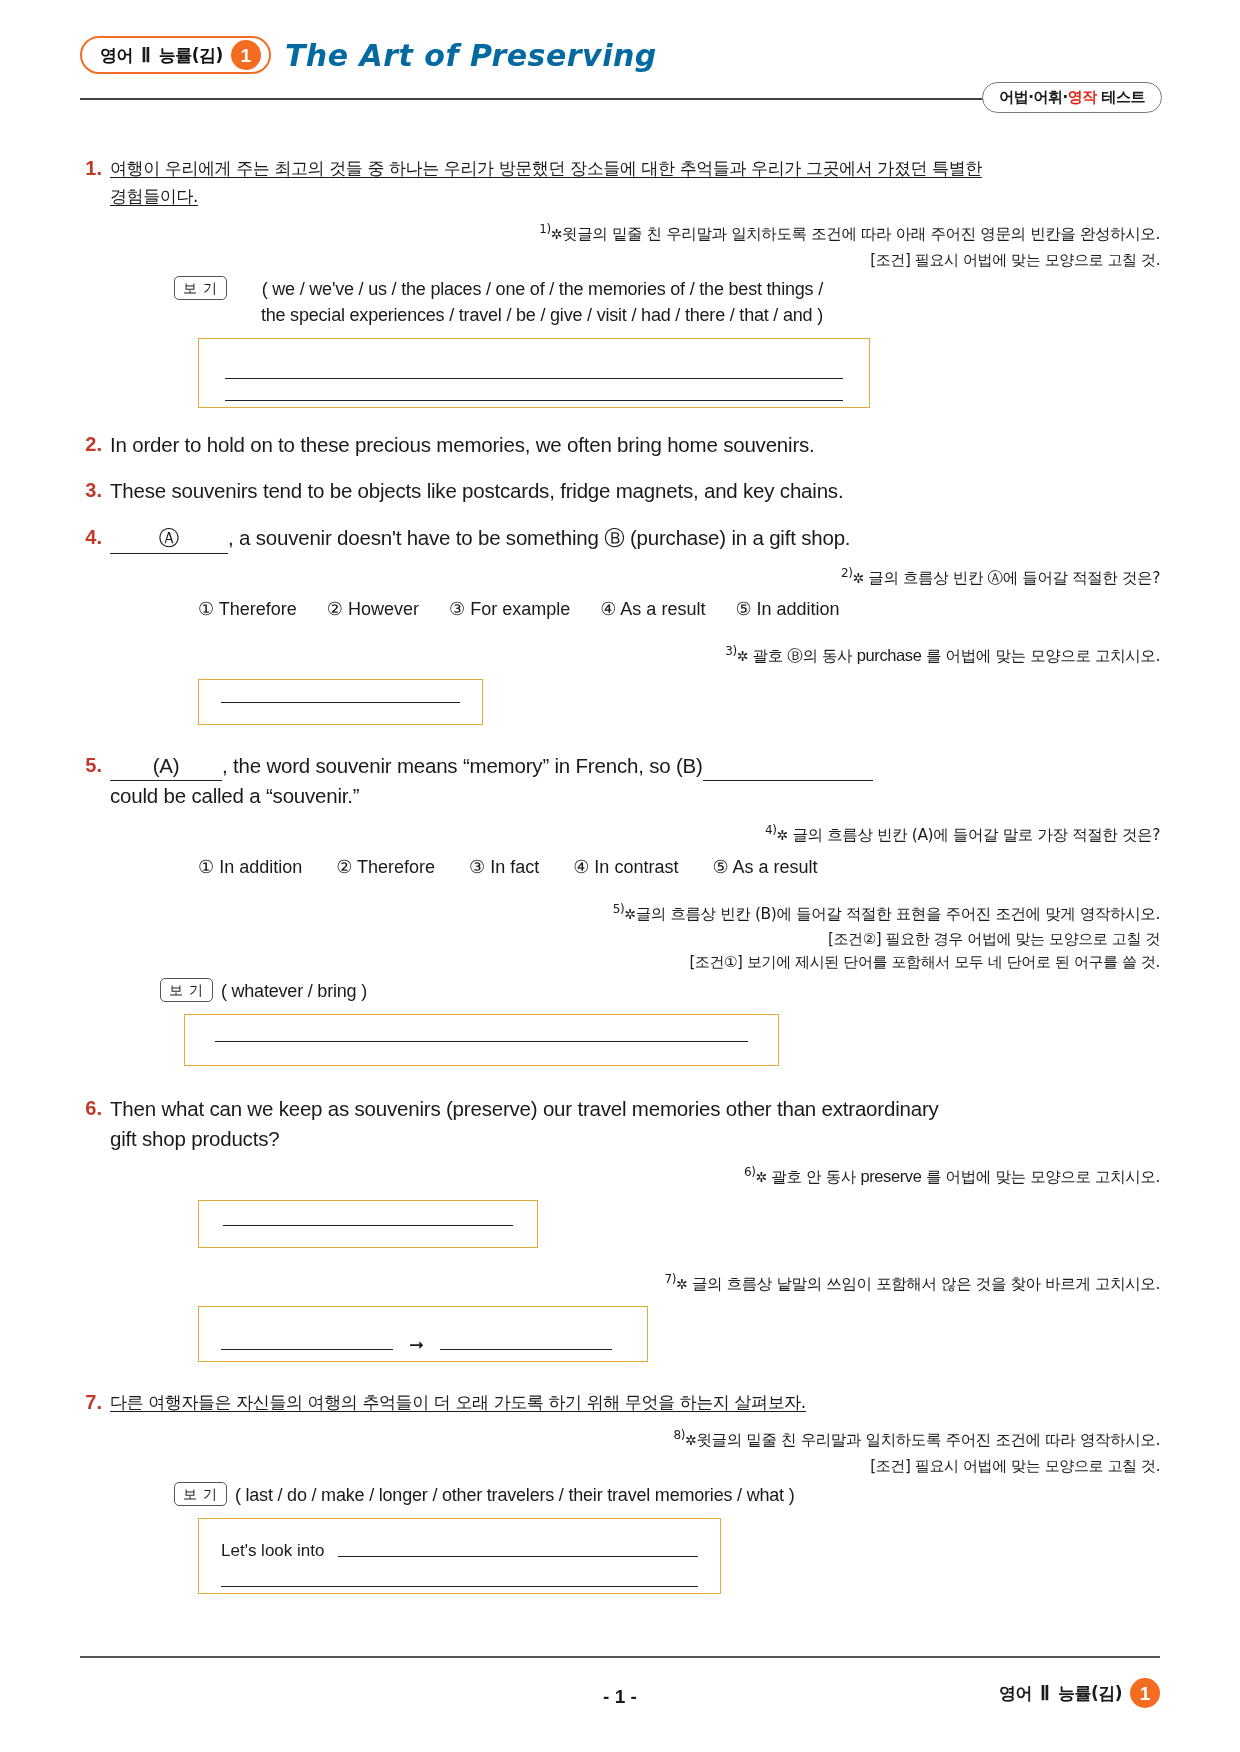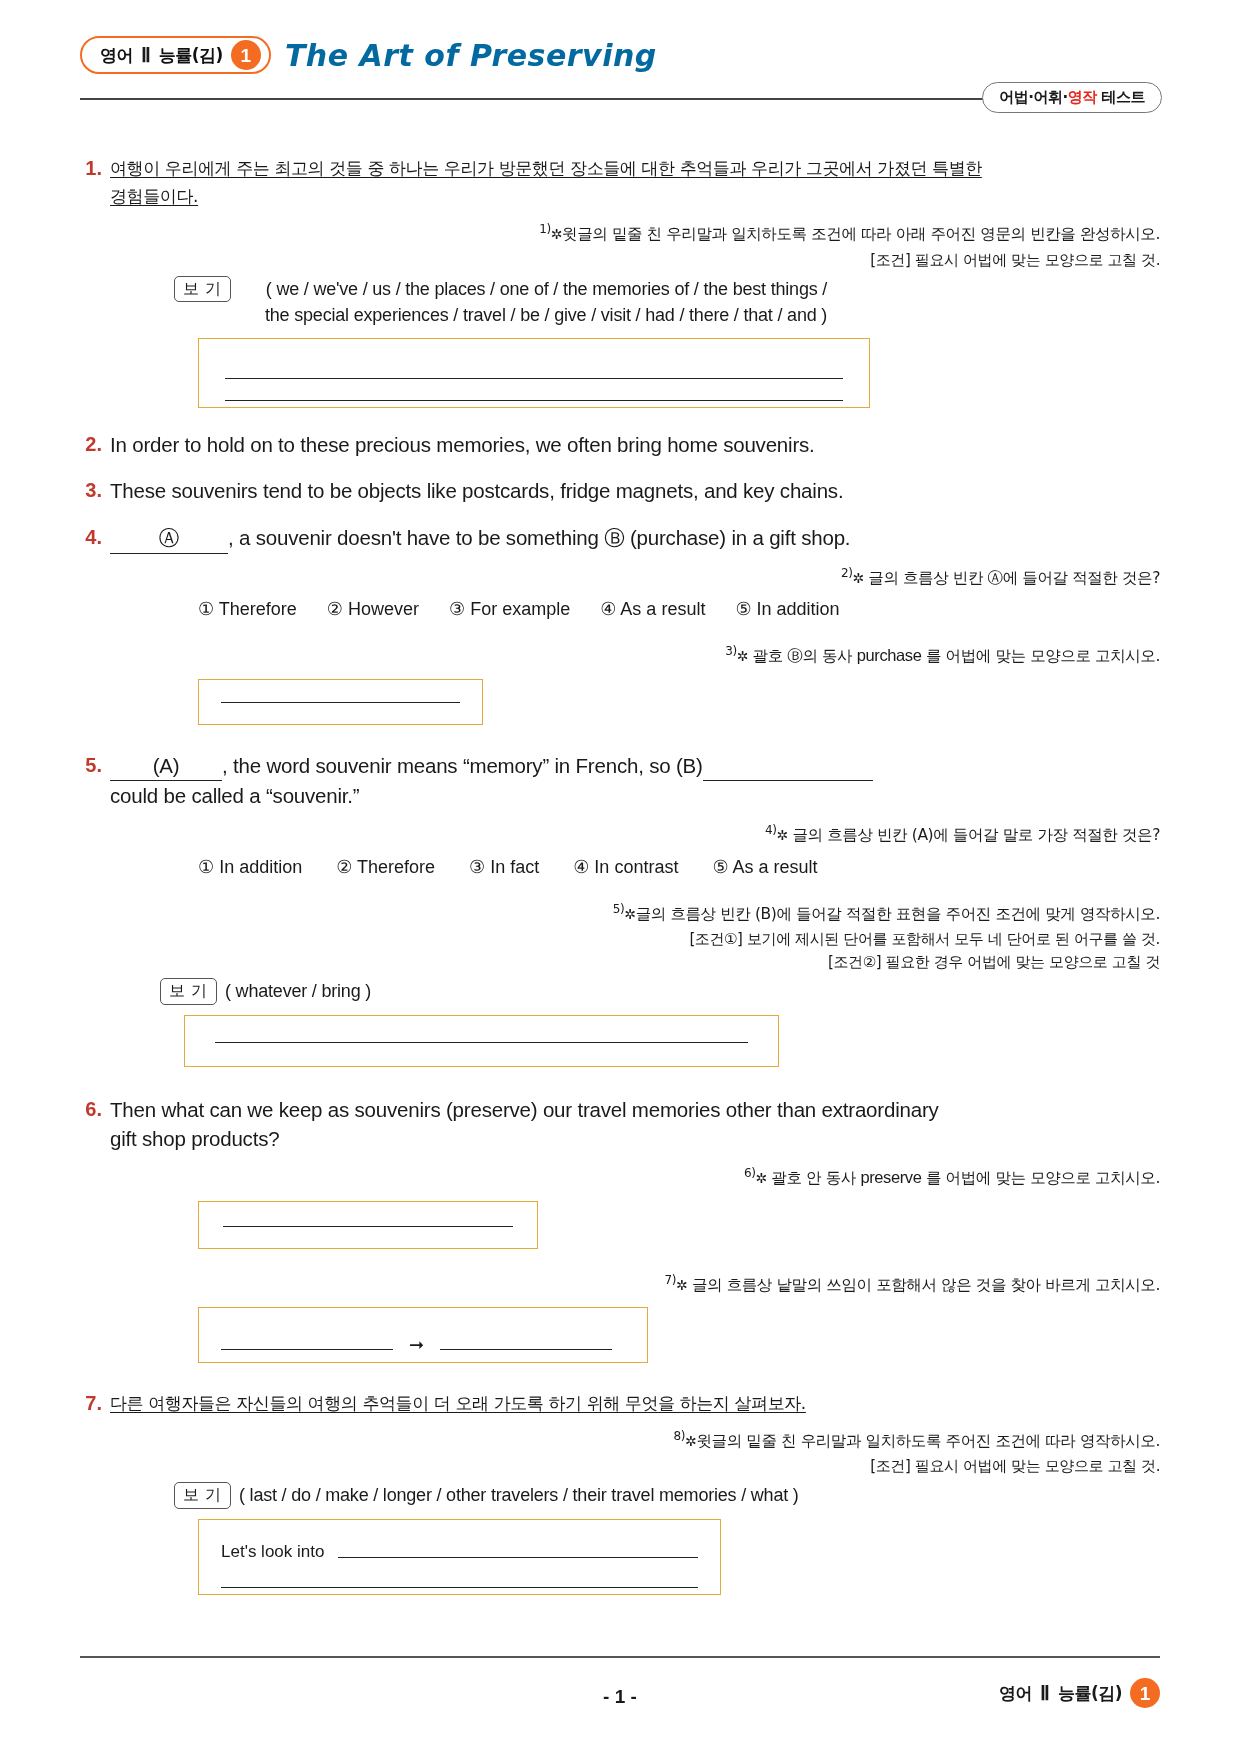--- a/index.html
+++ b/index.html
@@ -58,22 +58,22 @@
                text-underline-offset:3px; letter-spacing:-0.4px; }
 
   .sub { margin:10px 0 0 42px; font-family:"DejaVu Sans",sans-serif;text-align:right; }
   .sub-line { font-size:15.5px; letter-spacing:-0.4px; line-height:1.5; }
   .sup { font-size:12px; vertical-align:super; }
   .star { font-size:14px; }
   .cond { margin-left:22px; margin-top:4px; font-size:15px; letter-spacing:-0.4px; }
   .bogi-row { margin-left:22px; margin-top:6px; display:flex; align-items:flex-start; }
   .bogi-chip {
     display:inline-block; border:1.2px solid #555; border-radius:5px;
-    padding:2px 8px; font-size:16px; letter-spacing:1px;
-    font-family:Liberation Serif, serif; white-space:nowrap; margin-right:8px;
+    padding:2px 8px; font-size:14px; letter-spacing:1px;
+    font-family:Liberation Sans, sans-serif; white-space:nowrap; margin-right:8px;
     line-height:1.3;
   }
   .bogi-text { font-size:18px; font-family:"Liberation Sans",sans-serif;
                line-height:1.45; letter-spacing:-0.2px; }
 
   .choices { margin-left:46px; margin-top:8px; display:flex; gap:30px;
              font-size:18px; font-family:"Liberation Sans",sans-serif; flex-wrap:nowrap; }
   .choices span.ch { white-space:nowrap; }
 
   .ansbox { border:1.4px solid #E2A93B; background:#fff; margin-top:10px; }
@@ -205,24 +205,24 @@
             <span class="ch">④ In contrast</span>
             <span class="ch">⑤ As a result</span>
           </div>
         </div>
 
         <div class="sub" style="margin-top:22px; margin-left:28px;">
           <div class="sub-line">
             <span class="sup">5)</span><span class="star">✲</span><span>글의 흐름상 빈칸 (B)에 들어갈 적절한 표현을 주어진 조건에 맞게 영작하시오.</span>
           </div>
           <div class="cond">
+            <span>[조건②] 필요한 경우 어법에 맞는 모양으로 고칠 것</span>
+          </div>
+          <div class="cond">
             <span>[조건①] 보기에 제시된 단어를 포함해서 모두 네 단어로 된 어구를 쓸 것.</span>
-          </div>
-          <div class="cond">
-            <span>[조건②] 필요한 경우 어법에 맞는 모양으로 고칠 것</span>
           </div>
           <div class="bogi-row">
             <span class="bogi-chip">보 기</span>
             <span class="bogi-text">( whatever / bring )</span>
           </div>
           <div class="ansbox" style="width:595px; height:52px; margin-left:46px; padding:26px 30px 0 30px;">
             <div class="rule" style="height:1px;"></div>
           </div>
         </div>
       </div>

